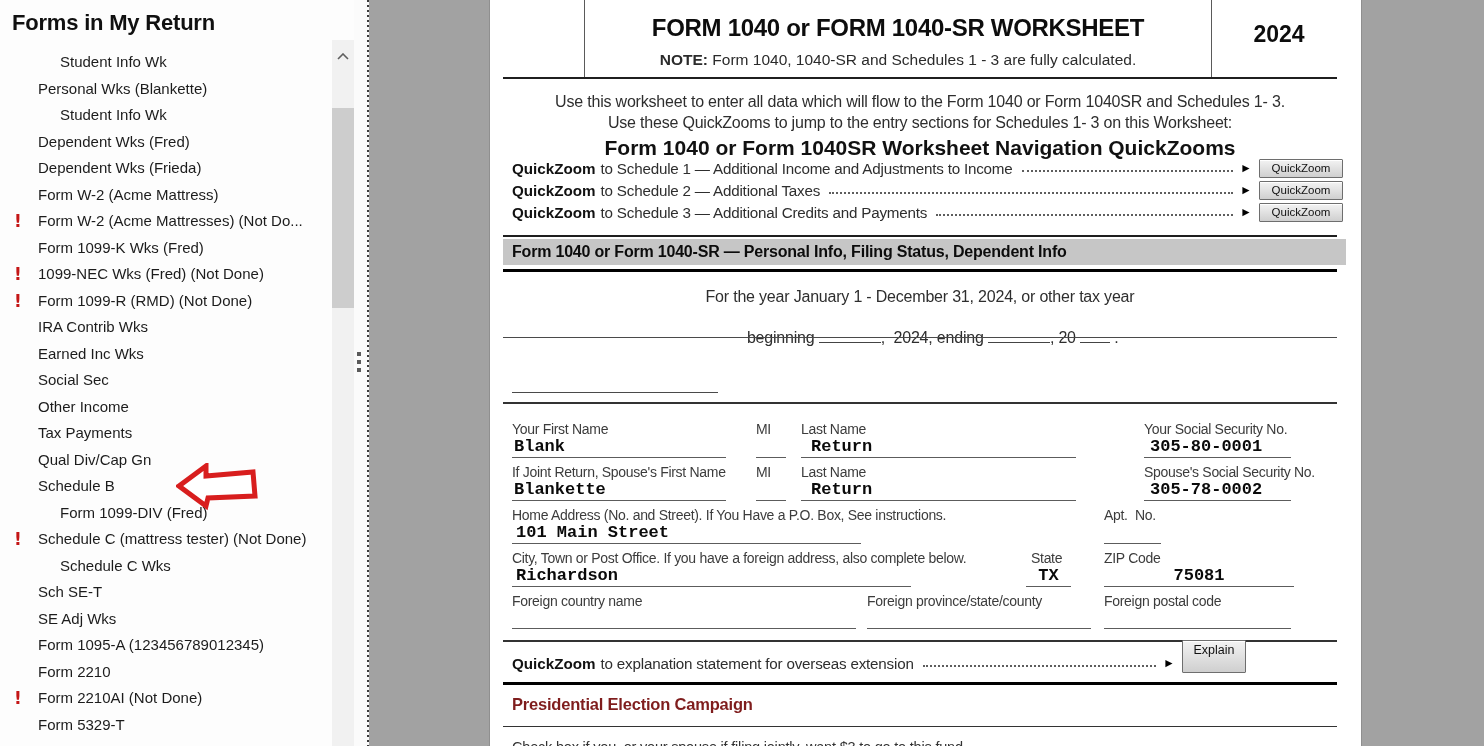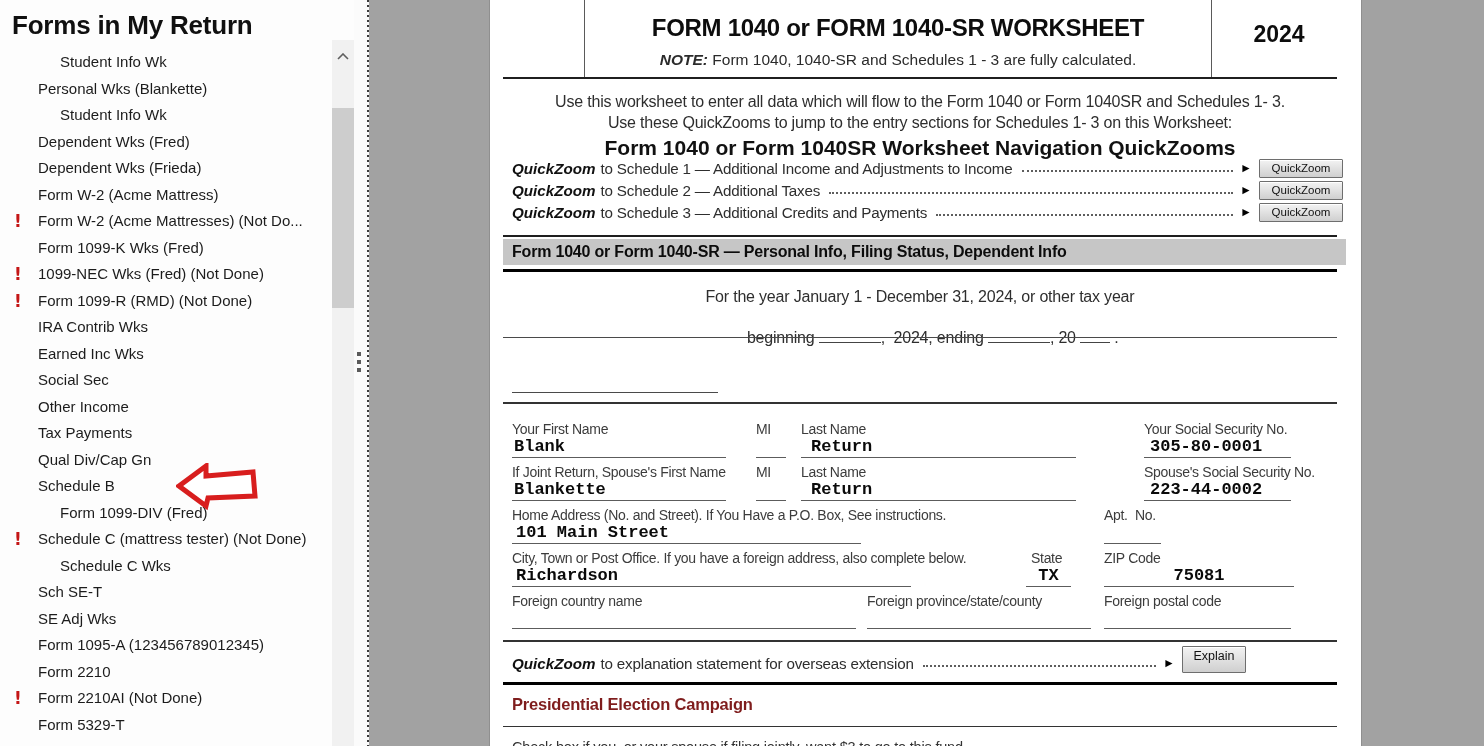--- a/index.html
+++ b/index.html
@@ -4,21 +4,21 @@
 <style>
   html,body{margin:0;padding:0;}
   body{
     width:1484px;height:746px;overflow:hidden;position:relative;
     background:#a2a2a2;
     font-family:"Liberation Sans",sans-serif;
     -webkit-font-smoothing:antialiased;
   }
   
   .sidebar{position:absolute;left:0;top:0;width:354px;height:746px;background:#fdfdfd;}
-  .sb-title{padding:10px 0 6px 12px;font-size:26px;font-weight:bold;color:#101010;letter-spacing:-0.2px;}
+  .sb-title{padding:10px 0 6px 12px;font-size:22px;font-weight:bold;color:#101010;letter-spacing:-0.2px;}
   .forms-list{position:absolute;left:0;top:46px;right:22px;bottom:0;overflow:hidden;padding-top:3px;}
   .s-item{position:relative;height:26.5px;line-height:26.5px;font-size:15px;color:#1c1c1c;
           padding-left:38px;white-space:nowrap;cursor:default;}
   .s-item.ind{padding-left:60px;}
   .excl{position:absolute;left:14px;top:0;color:#c41616;font-weight:bold;font-size:17px;font-family:"DejaVu Sans",sans-serif;}
   .red-arrow{position:absolute;left:176px;top:463px;}
   
   .sb-scroll{position:absolute;right:0;top:40px;bottom:0;width:22px;background:#f1f1f1;}
   .sb-up{position:absolute;top:8px;left:0;width:22px;height:16px;display:flex;align-items:center;justify-content:center;}
   .sb-thumb{position:absolute;top:68px;left:0;width:22px;height:200px;background:#cdcdcd;}
@@ -30,38 +30,38 @@
   .grip i{display:block;width:4px;height:4px;background:#5a5a5a;margin-bottom:4px;}
   
   .canvas{position:absolute;left:369px;top:0;right:0;height:746px;background:#a2a2a2;}
   .page{position:absolute;left:120px;top:0;width:871px;height:746px;background:#ffffff;
         border-left:1px solid #8f8f8f;border-right:1px solid #8f8f8f;color:#222;}
   .abs{position:absolute;}
   .rule{position:absolute;background:#1f1f1f;}
   .rule.thin{background:#4a4a4a;height:1px;}
   .cen{text-align:center;}
   .cond{letter-spacing:-0.2px;}
-  .b{font-weight:bold;font-style:italic;}
+  .b{font-weight:bold;}
   .h-title{font-size:24px;font-weight:bold;color:#0d0d0d;letter-spacing:-0.3px;}
   .h-note{font-size:15.5px;color:#2b2b2b;}
   .h-year{font-size:23px;font-weight:bold;color:#0d0d0d;}
   .vline{position:absolute;width:1px;background:#5a5a5a;top:0;height:77px;}
   .body-line{font-size:16px;color:#2e2e2e;}
   .nav-title{font-size:21px;font-weight:bold;color:#111;}
   
   .qz-row{display:flex;align-items:flex-end;height:22px;font-size:15.2px;color:#2e2e2e;}
   .qz-row .b{color:#111;margin-right:5px;margin-bottom:1px;}
   .qz-row .txt{margin-bottom:1px;white-space:pre;}
   .dots{flex:1;border-bottom:2px dotted #5d5d5d;margin:0 7px 6px 9px;}
   .tri{font-size:12px;color:#000;margin:0 7px 3px 0;}
   .btn3d{box-sizing:border-box;width:84px;height:19px;background:linear-gradient(180deg,#f3f3f3,#cfcfcf);
          border:1px solid #6e6e6e;box-shadow:inset 0 1px 0 #fff;border-radius:1px;
          font-size:11.5px;color:#111;text-align:center;line-height:17px;cursor:pointer;
          font-family:"Liberation Sans",sans-serif;}
-  .btn3d.explain{width:64px;height:27px;line-height:19px;font-size:12.5px;}
+  .btn3d.explain{width:64px;height:33px;line-height:19px;font-size:12.5px;}
   .graybar{position:absolute;left:13px;top:239px;width:834px;height:26px;background:#c6c6c6;
            font-size:16px;font-weight:bold;color:#0c0c0c;line-height:26px;padding-left:9px;letter-spacing:-0.2px;}
   .blank{display:inline-block;border-bottom:1px solid #444;height:14px;vertical-align:baseline;}
   
   .fgroup{position:absolute;}
   .flabel{position:absolute;left:0;top:0;font-size:14px;color:#3c3c3c;white-space:pre;letter-spacing:-0.3px;}
   .fvalue{position:absolute;left:2px;top:16px;font-family:"Liberation Mono","DejaVu Sans Mono",monospace;
           font-weight:bold;font-size:17px;color:#0a0a0a;white-space:pre;}
   .fvalue.cenv{left:0;right:0;text-align:center;}
   .funder{position:absolute;left:0;top:36px;height:1px;background:#5c5c5c;width:100%;}
@@ -208,21 +208,21 @@
       <span class="fvalue"></span>
       <span class="funder"></span>
     </div>
     <div class="fgroup" style="left:311px;top:464px;width:275px;">
       <span class="flabel">Last Name</span>
       <span class="fvalue" style="left:10px;">Return</span>
       <span class="funder"></span>
     </div>
     <div class="fgroup" style="left:654px;top:464px;width:147px;">
       <span class="flabel">Spouse's Social Security No.</span>
-      <span class="fvalue" style="left:6px;">223-44-0002</span>
+      <span class="fvalue" style="left:6px;">305-78-0002</span>
       <span class="funder"></span>
     </div>
 
     <div class="fgroup" style="left:22px;top:507px;width:349px;">
       <span class="flabel">Home Address (No. and Street). If You Have a P.O. Box, See instructions.</span>
       <span class="fvalue" style="left:4px;">101 Main Street</span>
       <span class="funder"></span>
     </div>
     <div class="fgroup" style="left:614px;top:507px;width:57px;">
       <span class="flabel">Apt.  No.</span>

